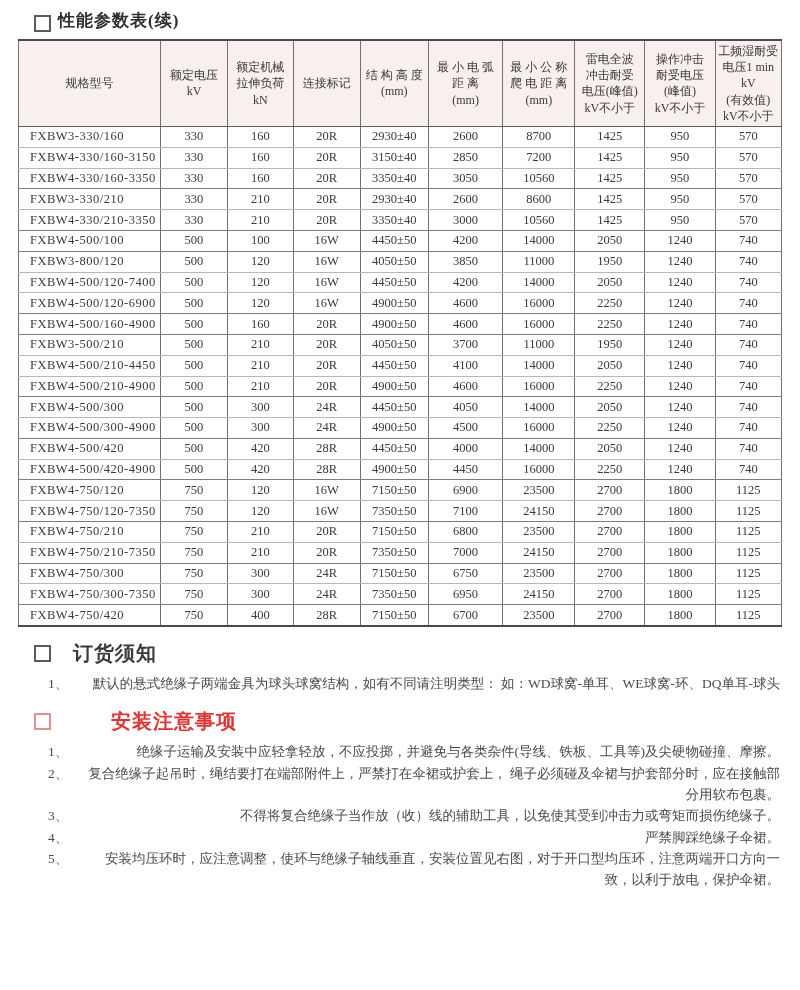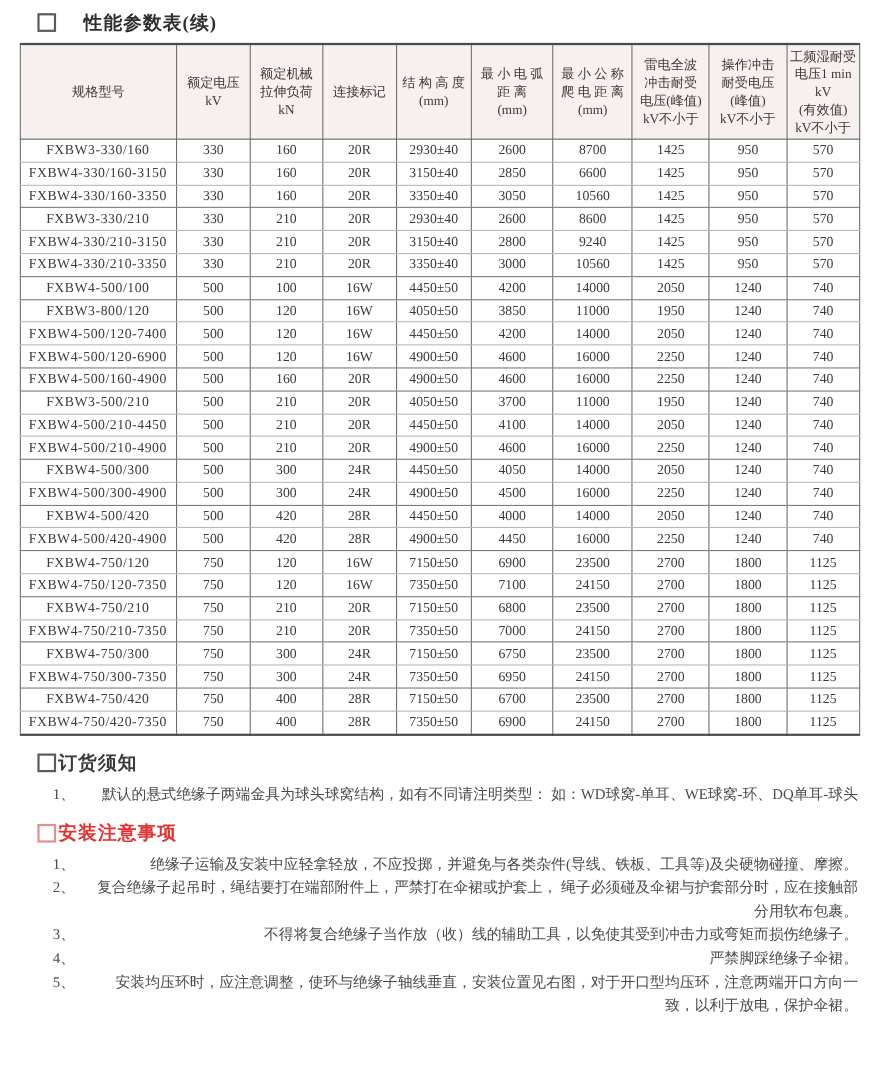--- a/index.html
+++ b/index.html
@@ -6,21 +6,21 @@
   body{
     width:800px;height:990px;overflow:hidden;
     font-family:"Liberation Serif","DejaVu Serif",serif;
     color:#333;
     -webkit-font-smoothing:antialiased;
   }
   .page{position:relative;width:800px;height:990px;}
 
   
   .doc-title{
-    display:flex;align-items:center;gap:25px;
+    display:flex;align-items:flex-end;gap:7px;
     margin:9px 0 7px 34px;
     font-size:17px;font-weight:bold;color:#2f2f2f;
     letter-spacing:1px;
   }
   .sq{
     display:inline-block;width:13px;height:13px;
     border:2px solid #5a5a5a;background:transparent;flex:0 0 auto;
   }
   .sq.red{border-color:#e58f8f;}
 
@@ -52,32 +52,32 @@
     padding:2px 1px;
   }
   .params-table td{
     height:19.8px;padding:0 2px;
     font-size:12.5px;text-align:center;vertical-align:middle;color:#3a3a3a;
     border-left:1px solid #707070;border-right:1px solid #707070;
     border-bottom:1px solid #b8b8b8;
     white-space:nowrap;overflow:hidden;
   }
   .params-table td.cell-model{
-    text-align:center;padding-left:1px;letter-spacing:0.5px;
+    text-align:left;padding-left:11px;letter-spacing:0.5px;
   }
   .params-table tr.group-end td{border-bottom:1px solid #7d7d7d;}
 
   
   .section{margin-left:34px;margin-right:20px;}
   .section-heading{
-    display:flex;align-items:center;gap:2px;
-    font-size:17px;font-weight:bold;color:#3a3a3a;
+    display:flex;align-items:center;gap:22px;
+    font-size:20px;font-weight:bold;color:#3a3a3a;
     letter-spacing:1px;
   }
-  .section-heading.red span.h-label{color:#e23333;}
+  .section-heading.red span.h-label{color:#e23333;margin-left:38px;}
   .ordering-section{margin-top:13px;}
   .install-section{margin-top:14px;}
   .note-list{margin-top:6px;}
   .note-item{
     display:flex;align-items:flex-start;
     font-size:13.5px;line-height:1.58;color:#4a4a4a;
     padding-left:14px;
   }
   .note-item .num{flex:0 0 38px;text-align:left;}
   .note-item .txt{flex:1;text-align:right;}
@@ -169,21 +169,21 @@
           <td>950</td>
           <td>570</td>
         </tr>
         <tr>
           <td class="cell-model">FXBW4-330/160-3150</td>
           <td>330</td>
           <td>160</td>
           <td>20R</td>
           <td>3150±40</td>
           <td>2850</td>
-          <td>6600</td>
+          <td>7200</td>
           <td>1425</td>
           <td>950</td>
           <td>570</td>
         </tr>
         <tr class="group-end">
           <td class="cell-model">FXBW4-330/160-3350</td>
           <td>330</td>
           <td>160</td>
           <td>20R</td>
           <td>3350±40</td>
@@ -198,32 +198,20 @@
           <td>330</td>
           <td>210</td>
           <td>20R</td>
           <td>2930±40</td>
           <td>2600</td>
           <td>8600</td>
           <td>1425</td>
           <td>950</td>
           <td>570</td>
         </tr>
-        <tr>
-          <td class="cell-model">FXBW4-330/210-3150</td>
-          <td>330</td>
-          <td>210</td>
-          <td>20R</td>
-          <td>3150±40</td>
-          <td>2800</td>
-          <td>9240</td>
-          <td>1425</td>
-          <td>950</td>
-          <td>570</td>
-        </tr>
         <tr class="group-end">
           <td class="cell-model">FXBW4-330/210-3350</td>
           <td>330</td>
           <td>210</td>
           <td>20R</td>
           <td>3350±40</td>
           <td>3000</td>
           <td>10560</td>
           <td>1425</td>
           <td>950</td>
@@ -450,32 +438,20 @@
           <td>750</td>
           <td>400</td>
           <td>28R</td>
           <td>7150±50</td>
           <td>6700</td>
           <td>23500</td>
           <td>2700</td>
           <td>1800</td>
           <td>1125</td>
         </tr>
-        <tr>
-          <td class="cell-model">FXBW4-750/420-7350</td>
-          <td>750</td>
-          <td>400</td>
-          <td>28R</td>
-          <td>7350±50</td>
-          <td>6900</td>
-          <td>24150</td>
-          <td>2700</td>
-          <td>1800</td>
-          <td>1125</td>
-        </tr>
       </tbody>
   </table>
 
   <div class="section ordering-section">
     <div class="section-heading">
       <span class="sq"></span>
       <span class="h-label">订货须知</span>
     </div>
     <div class="note-list">
         <div class="note-item">

